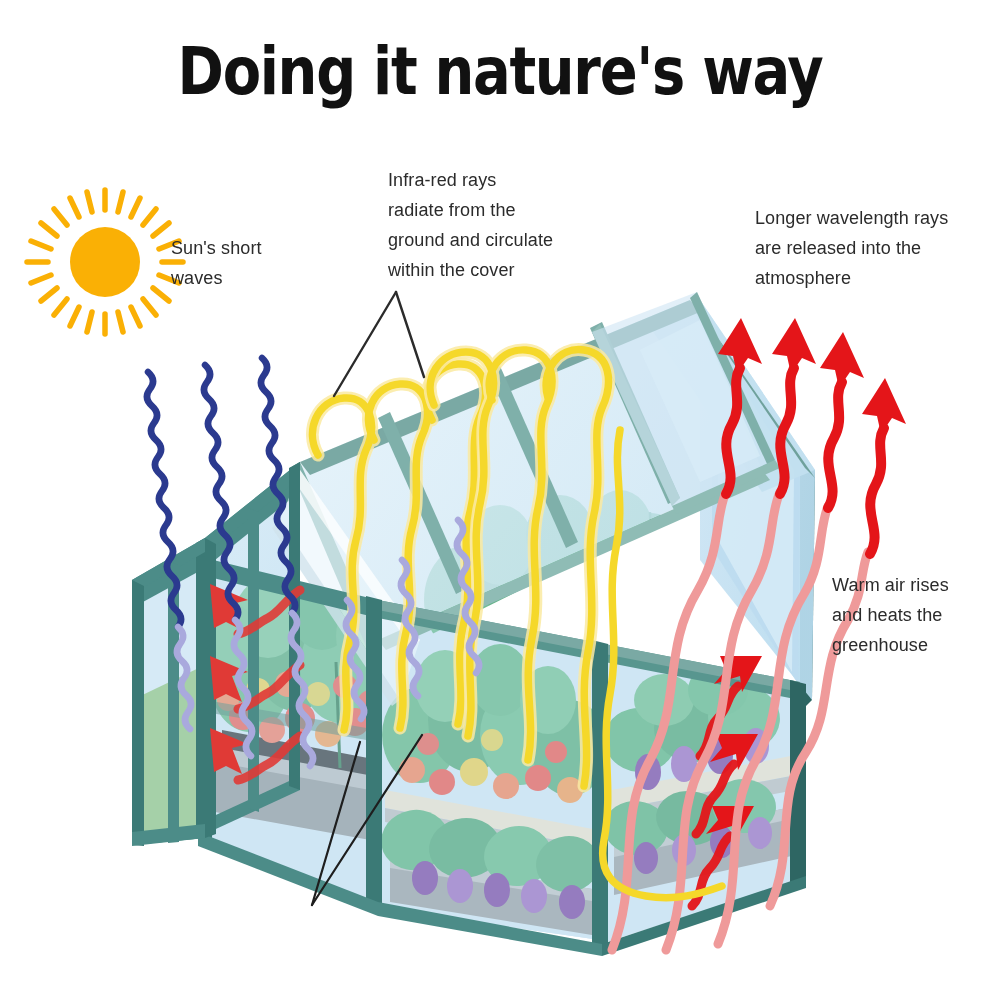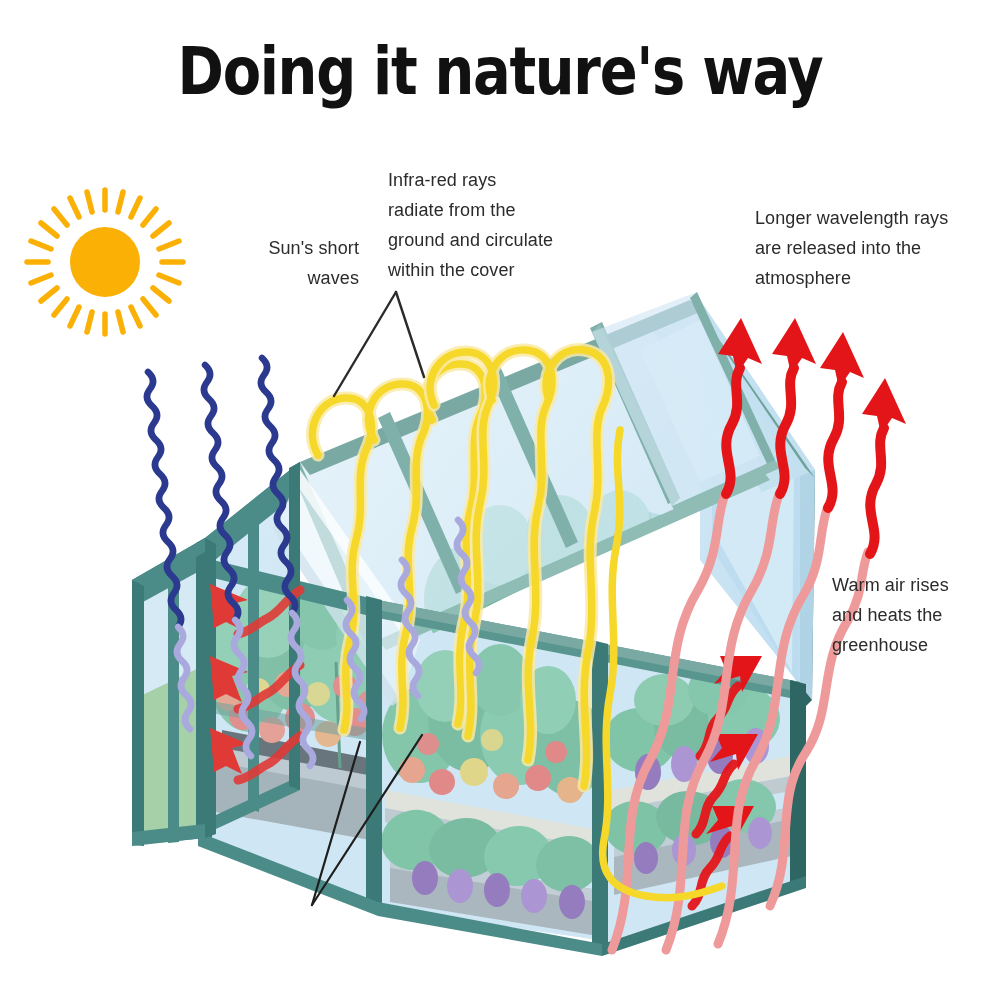--- a/index.html
+++ b/index.html
@@ -27,21 +27,21 @@
   }
   .anno{
     position:absolute;
     color:#2b2b2b;
     font-size:18px;
     line-height:30px;
     font-family:"Liberation Sans","DejaVu Sans",sans-serif;
     white-space:pre-line;
     letter-spacing:0.1px;
   }
-  #anno-sun{left:199px;top:233px;width:160px;text-align:right;}
+  #anno-sun{left:171px;top:233px;width:160px;}
   #anno-ir{left:388px;top:165px;width:230px;}
   #anno-longer{left:727px;top:203px;width:240px;margin-left:28px;}
   #anno-warm{left:832px;top:570px;width:170px;}
   #anno-ground{left:48px;top:882px;width:260px;}
 </style>
 </head>
 <body>
 
 <div id="stage">
 

